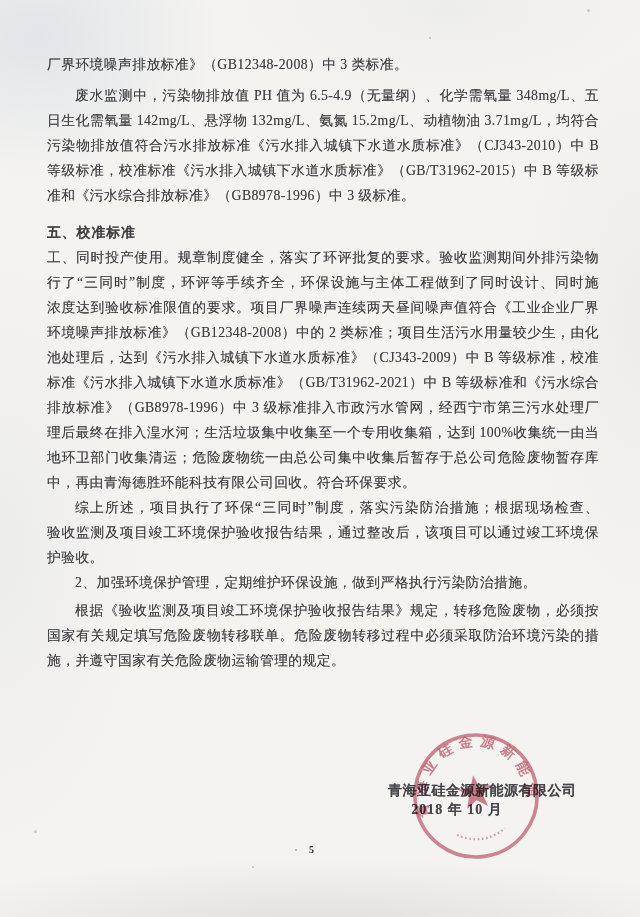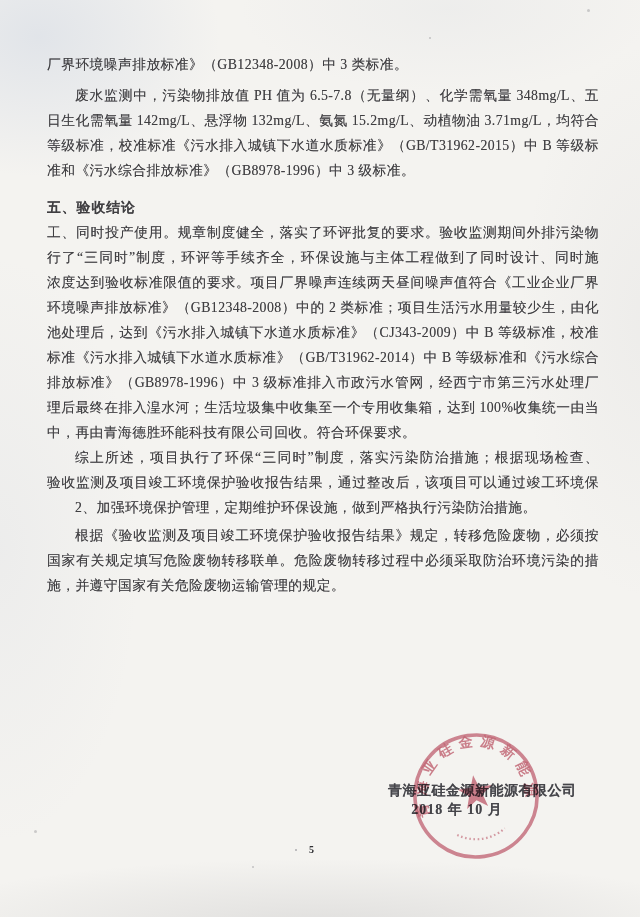--- a/index.html
+++ b/index.html
@@ -53,36 +53,39 @@
   }
   .speck{position:absolute;border-radius:50%;background:#6a6a70;}
 </style>
 </head>
 <body>
 
 <div class="page">
 
   <div class="textblock" id="textblock">
       <div class="line end">厂界环境噪声排放标准》（GB12348-2008）中 3 类标准。</div>
-      <div class="line indent g1">废水监测中，污染物排放值 PH 值为 6.5-7.8（无量纲）、化学需氧量 348mg/L、五</div>
+      <div class="line indent g1">废水监测中，污染物排放值 PH 值为 6.5-4.9（无量纲）、化学需氧量 348mg/L、五</div>
       <div class="line">日生化需氧量 142mg/L、悬浮物 132mg/L、氨氮 15.2mg/L、动植物油 3.71mg/L，均符合</div>
+      <div class="line">污染物排放值符合污水排放标准《污水排入城镇下水道水质标准》（CJ343-2010）中 B</div>
       <div class="line">等级标准，校准标准《污水排入城镇下水道水质标准》（GB/T31962-2015）中 B 等级标</div>
       <div class="line end">准和《污水综合排放标准》（GB8978-1996）中 3 级标准。</div>
-      <div class="line heading end g2">五、验收结论</div>
+      <div class="line heading end g2">五、校准标准</div>
       <div class="line">工、同时投产使用。规章制度健全，落实了环评批复的要求。验收监测期间外排污染物</div>
       <div class="line">行了“三同时”制度，环评等手续齐全，环保设施与主体工程做到了同时设计、同时施</div>
       <div class="line">浓度达到验收标准限值的要求。项目厂界噪声连续两天昼间噪声值符合《工业企业厂界</div>
       <div class="line">环境噪声排放标准》（GB12348-2008）中的 2 类标准；项目生活污水用量较少生，由化粪</div>
       <div class="line">池处理后，达到《污水排入城镇下水道水质标准》（CJ343-2009）中 B 等级标准，校准</div>
-      <div class="line">标准《污水排入城镇下水道水质标准》（GB/T31962-2014）中 B 等级标准和《污水综合</div>
+      <div class="line">标准《污水排入城镇下水道水质标准》（GB/T31962-2021）中 B 等级标准和《污水综合</div>
       <div class="line">排放标准》（GB8978-1996）中 3 级标准排入市政污水管网，经西宁市第三污水处理厂处</div>
       <div class="line">理后最终在排入湟水河；生活垃圾集中收集至一个专用收集箱，达到 100%收集统一由当</div>
+      <div class="line">地环卫部门收集清运；危险废物统一由总公司集中收集后暂存于总公司危险废物暂存库</div>
       <div class="line end">中，再由青海德胜环能科技有限公司回收。符合环保要求。</div>
       <div class="line indent">综上所述，项目执行了环保“三同时”制度，落实污染防治措施；根据现场检查、</div>
       <div class="line">验收监测及项目竣工环境保护验收报告结果，通过整改后，该项目可以通过竣工环境保</div>
+      <div class="line end">护验收。</div>
       <div class="line indent end">2、加强环境保护管理，定期维护环保设施，做到严格执行污染防治措施。</div>
       <div class="line indent g3">根据《验收监测及项目竣工环境保护验收报告结果》规定，转移危险废物，必须按照</div>
       <div class="line">国家有关规定填写危险废物转移联单。危险废物转移过程中必须采取防治环境污染的措</div>
       <div class="line end">施，并遵守国家有关危险废物运输管理的规定。</div>
     </div>
 
   <div class="signature">
     <div class="company">青海亚硅金源新能源有限公司</div>
     <div class="date">2018 年 10 月</div>
   </div>

